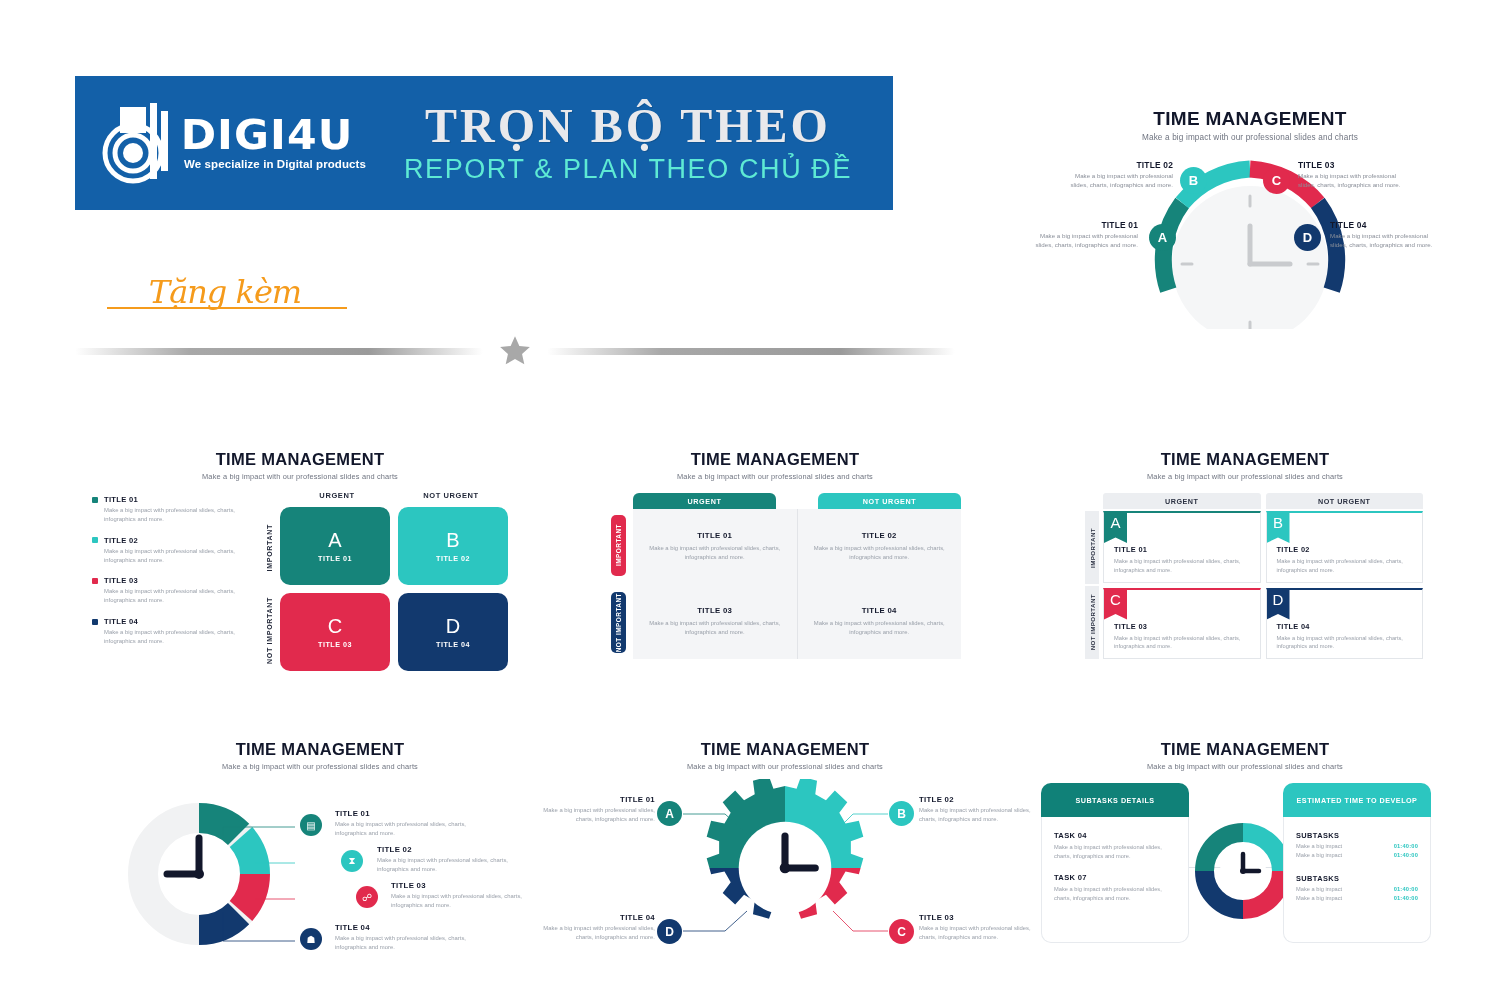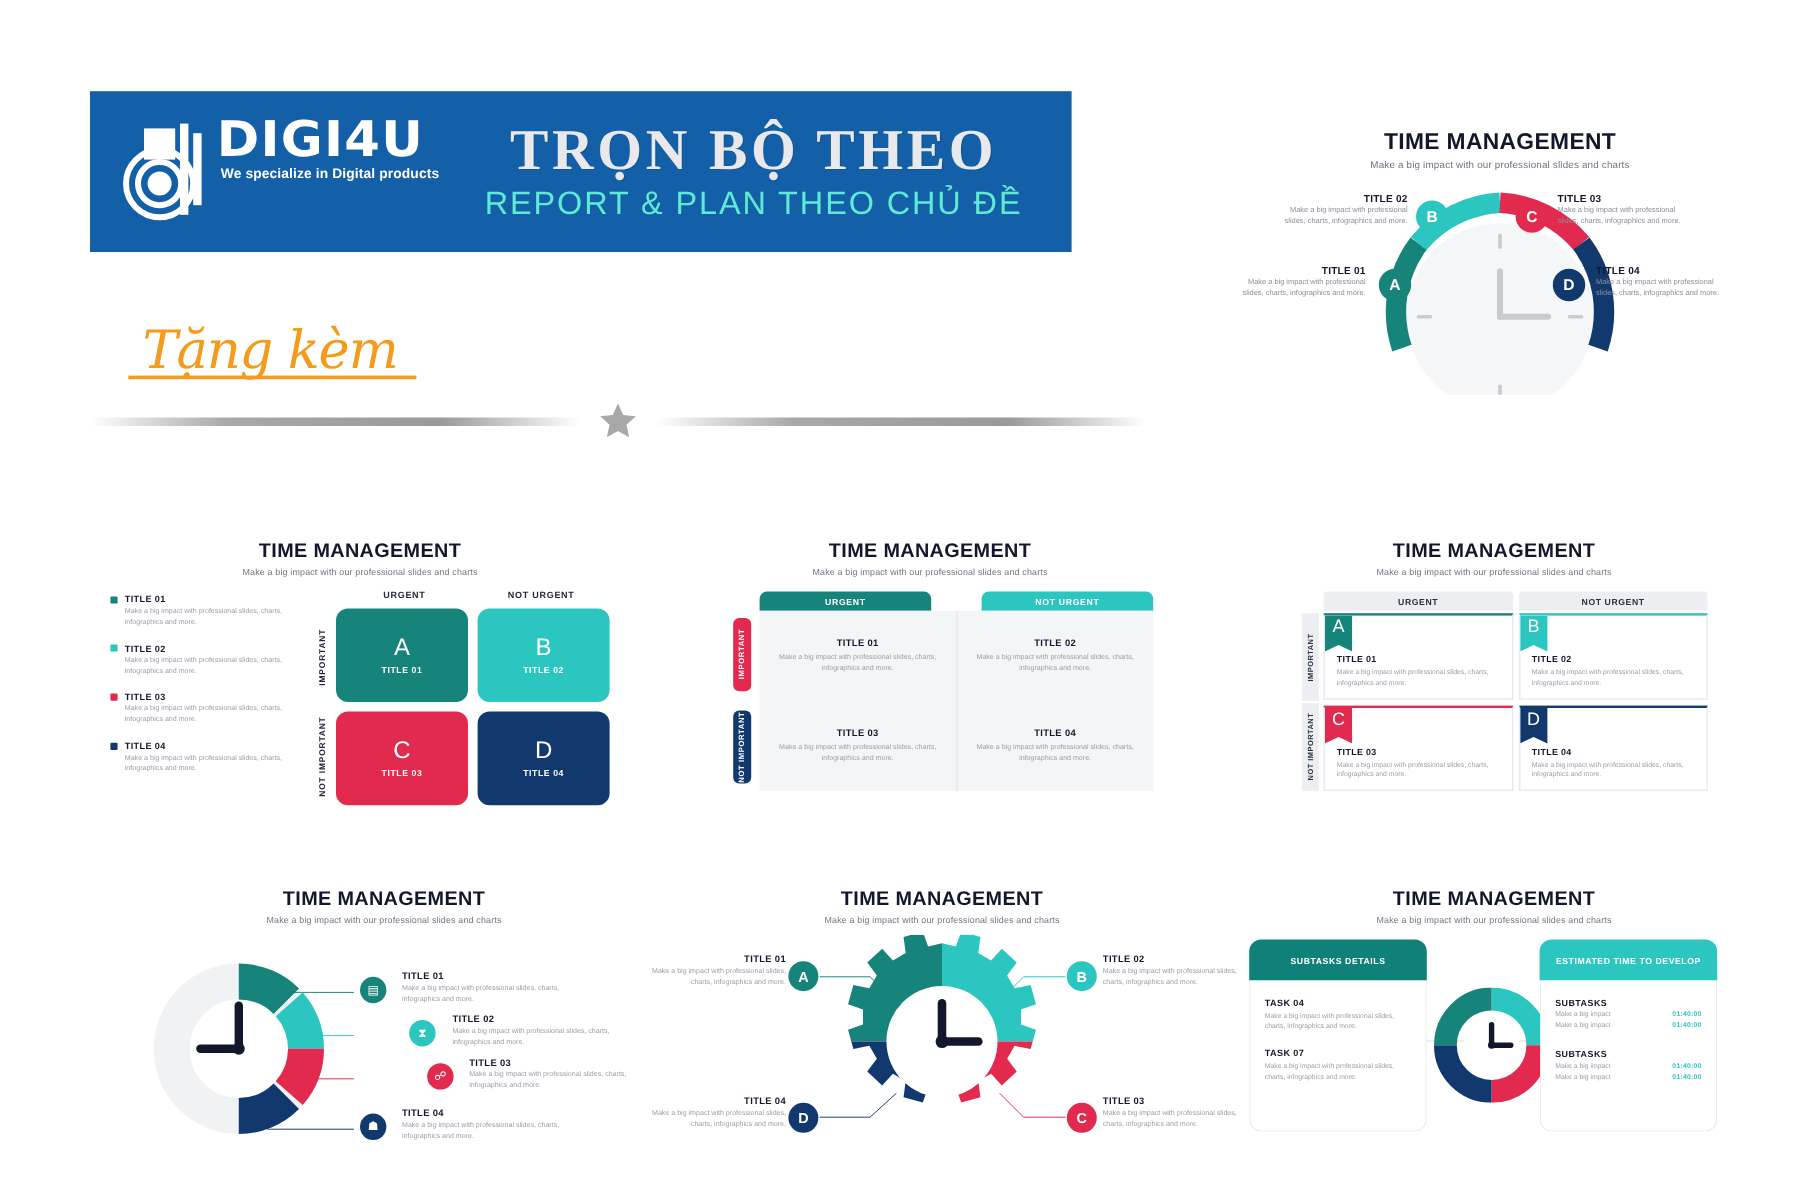--- a/index.html
+++ b/index.html
@@ -9,21 +9,21 @@
     color:#1a1a2e;overflow:hidden;position:relative;
   }
   .stage{position:relative;width:1500px;height:1000px;}
 
   
   .banner{
     position:absolute;left:75px;top:76px;width:818px;height:134px;
     background:#1360a8;display:flex;align-items:center;
   }
   .logo-wrap{width:280px;height:110px;display:flex;align-items:center;justify-content:center;margin-left:18px;}
-  .logo-block{display:flex;gap:6px;}
+  .logo-block{display:flex;align-items:center;gap:6px;}
   .logo-mark{width:78px;height:92px;position:relative;}
   .logo-text{display:flex;flex-direction:column;align-items:flex-start;}
   .logo-name{
     font-family:"DejaVu Sans", sans-serif;
     font-weight:bold;font-size:41px;letter-spacing:1px;color:#ffffff;
     line-height:0.95;transform:scaleX(1.04);
   }
   .logo-tag{
     font-size:11.5px;font-weight:bold;color:#ffffff;letter-spacing:0.1px;
     margin-top:3px;
@@ -37,21 +37,21 @@
   .banner-sub{
     font-size:27px;color:#5eead4;letter-spacing:1.6px;margin-top:4px;
     font-weight:normal;
   }
 
   
   .promo{position:absolute;left:75px;top:238px;width:880px;height:90px;display:flex;align-items:center;}
   .promo-script{
     width:300px;text-align:center;
     font-family:"DejaVu Serif", serif;
-    font-style:italic;font-size:44px;color:#f59b1c;
+    font-style:italic;font-size:32px;color:#f59b1c;
     position:relative;padding-bottom:6px;letter-spacing:-1px;margin-top:24px;
   }
   .promo-script:after{
     content:"";position:absolute;left:32px;right:28px;bottom:8px;height:2.5px;background:#f59b1c;
   }
   .promo-text{
     flex:1;font-family:"Liberation Serif", serif;
     font-size:29px;color:#1e4f86;line-height:1.28;letter-spacing:.2px;
   }
 

